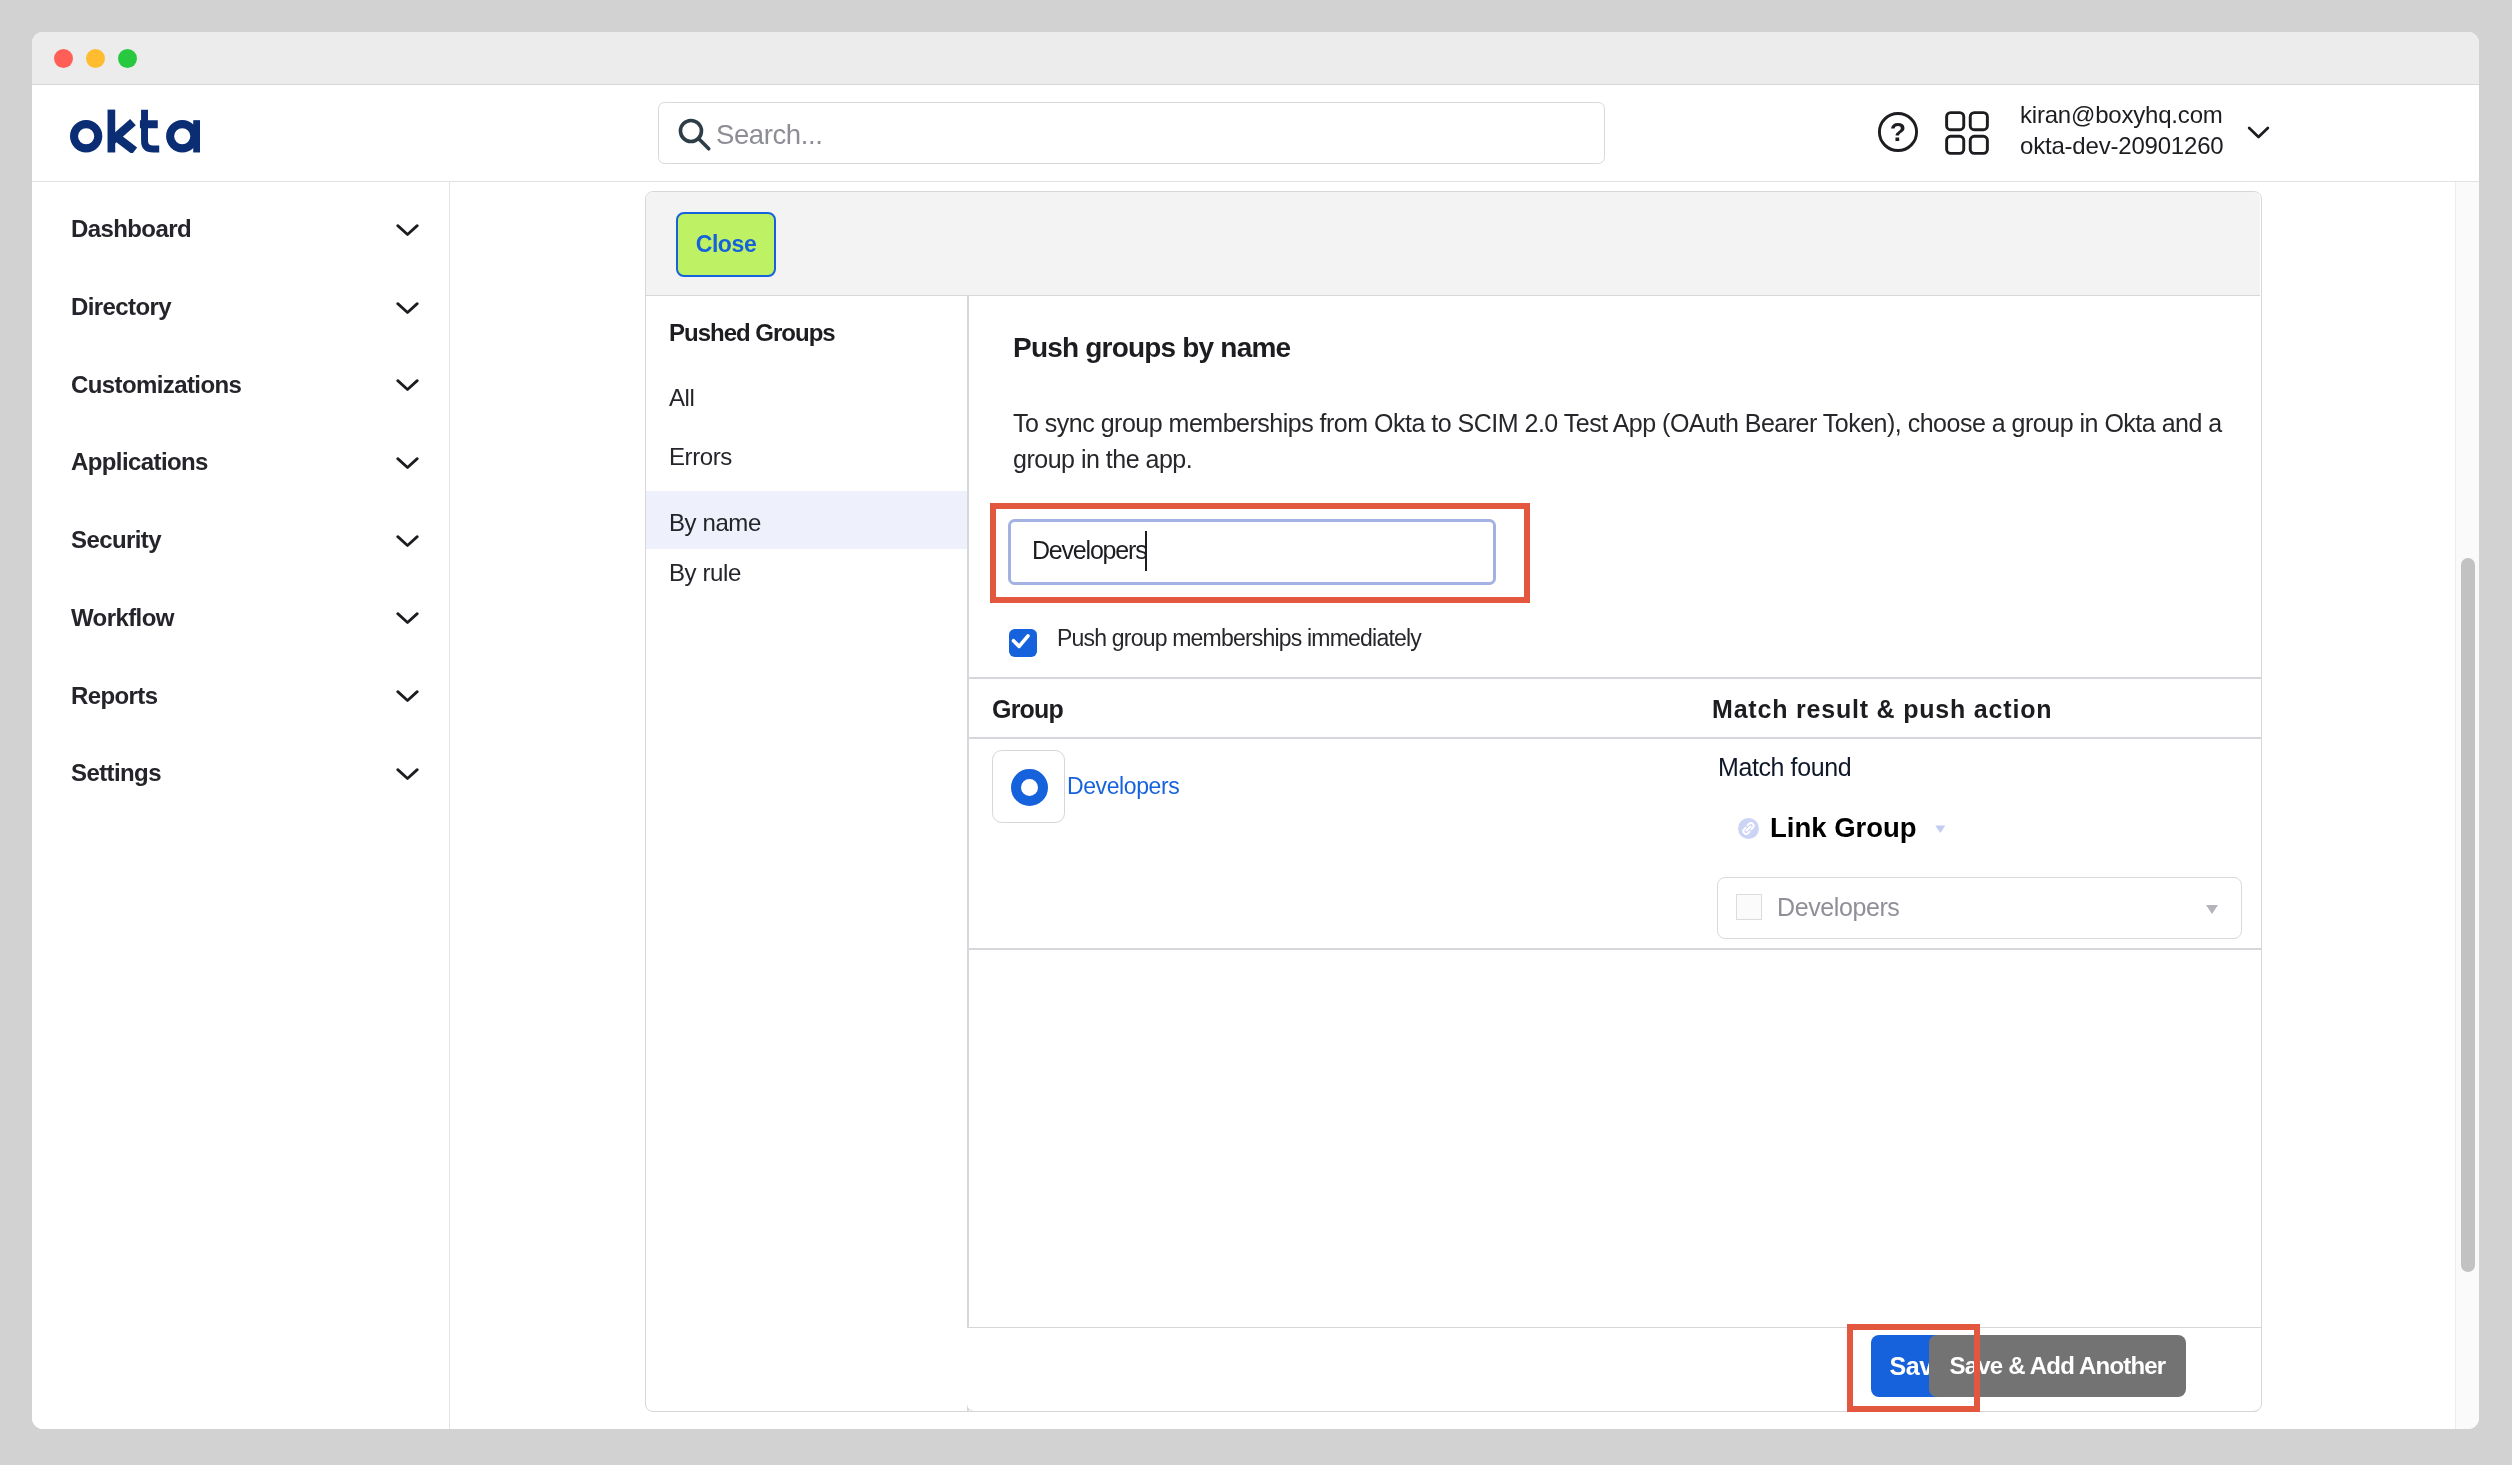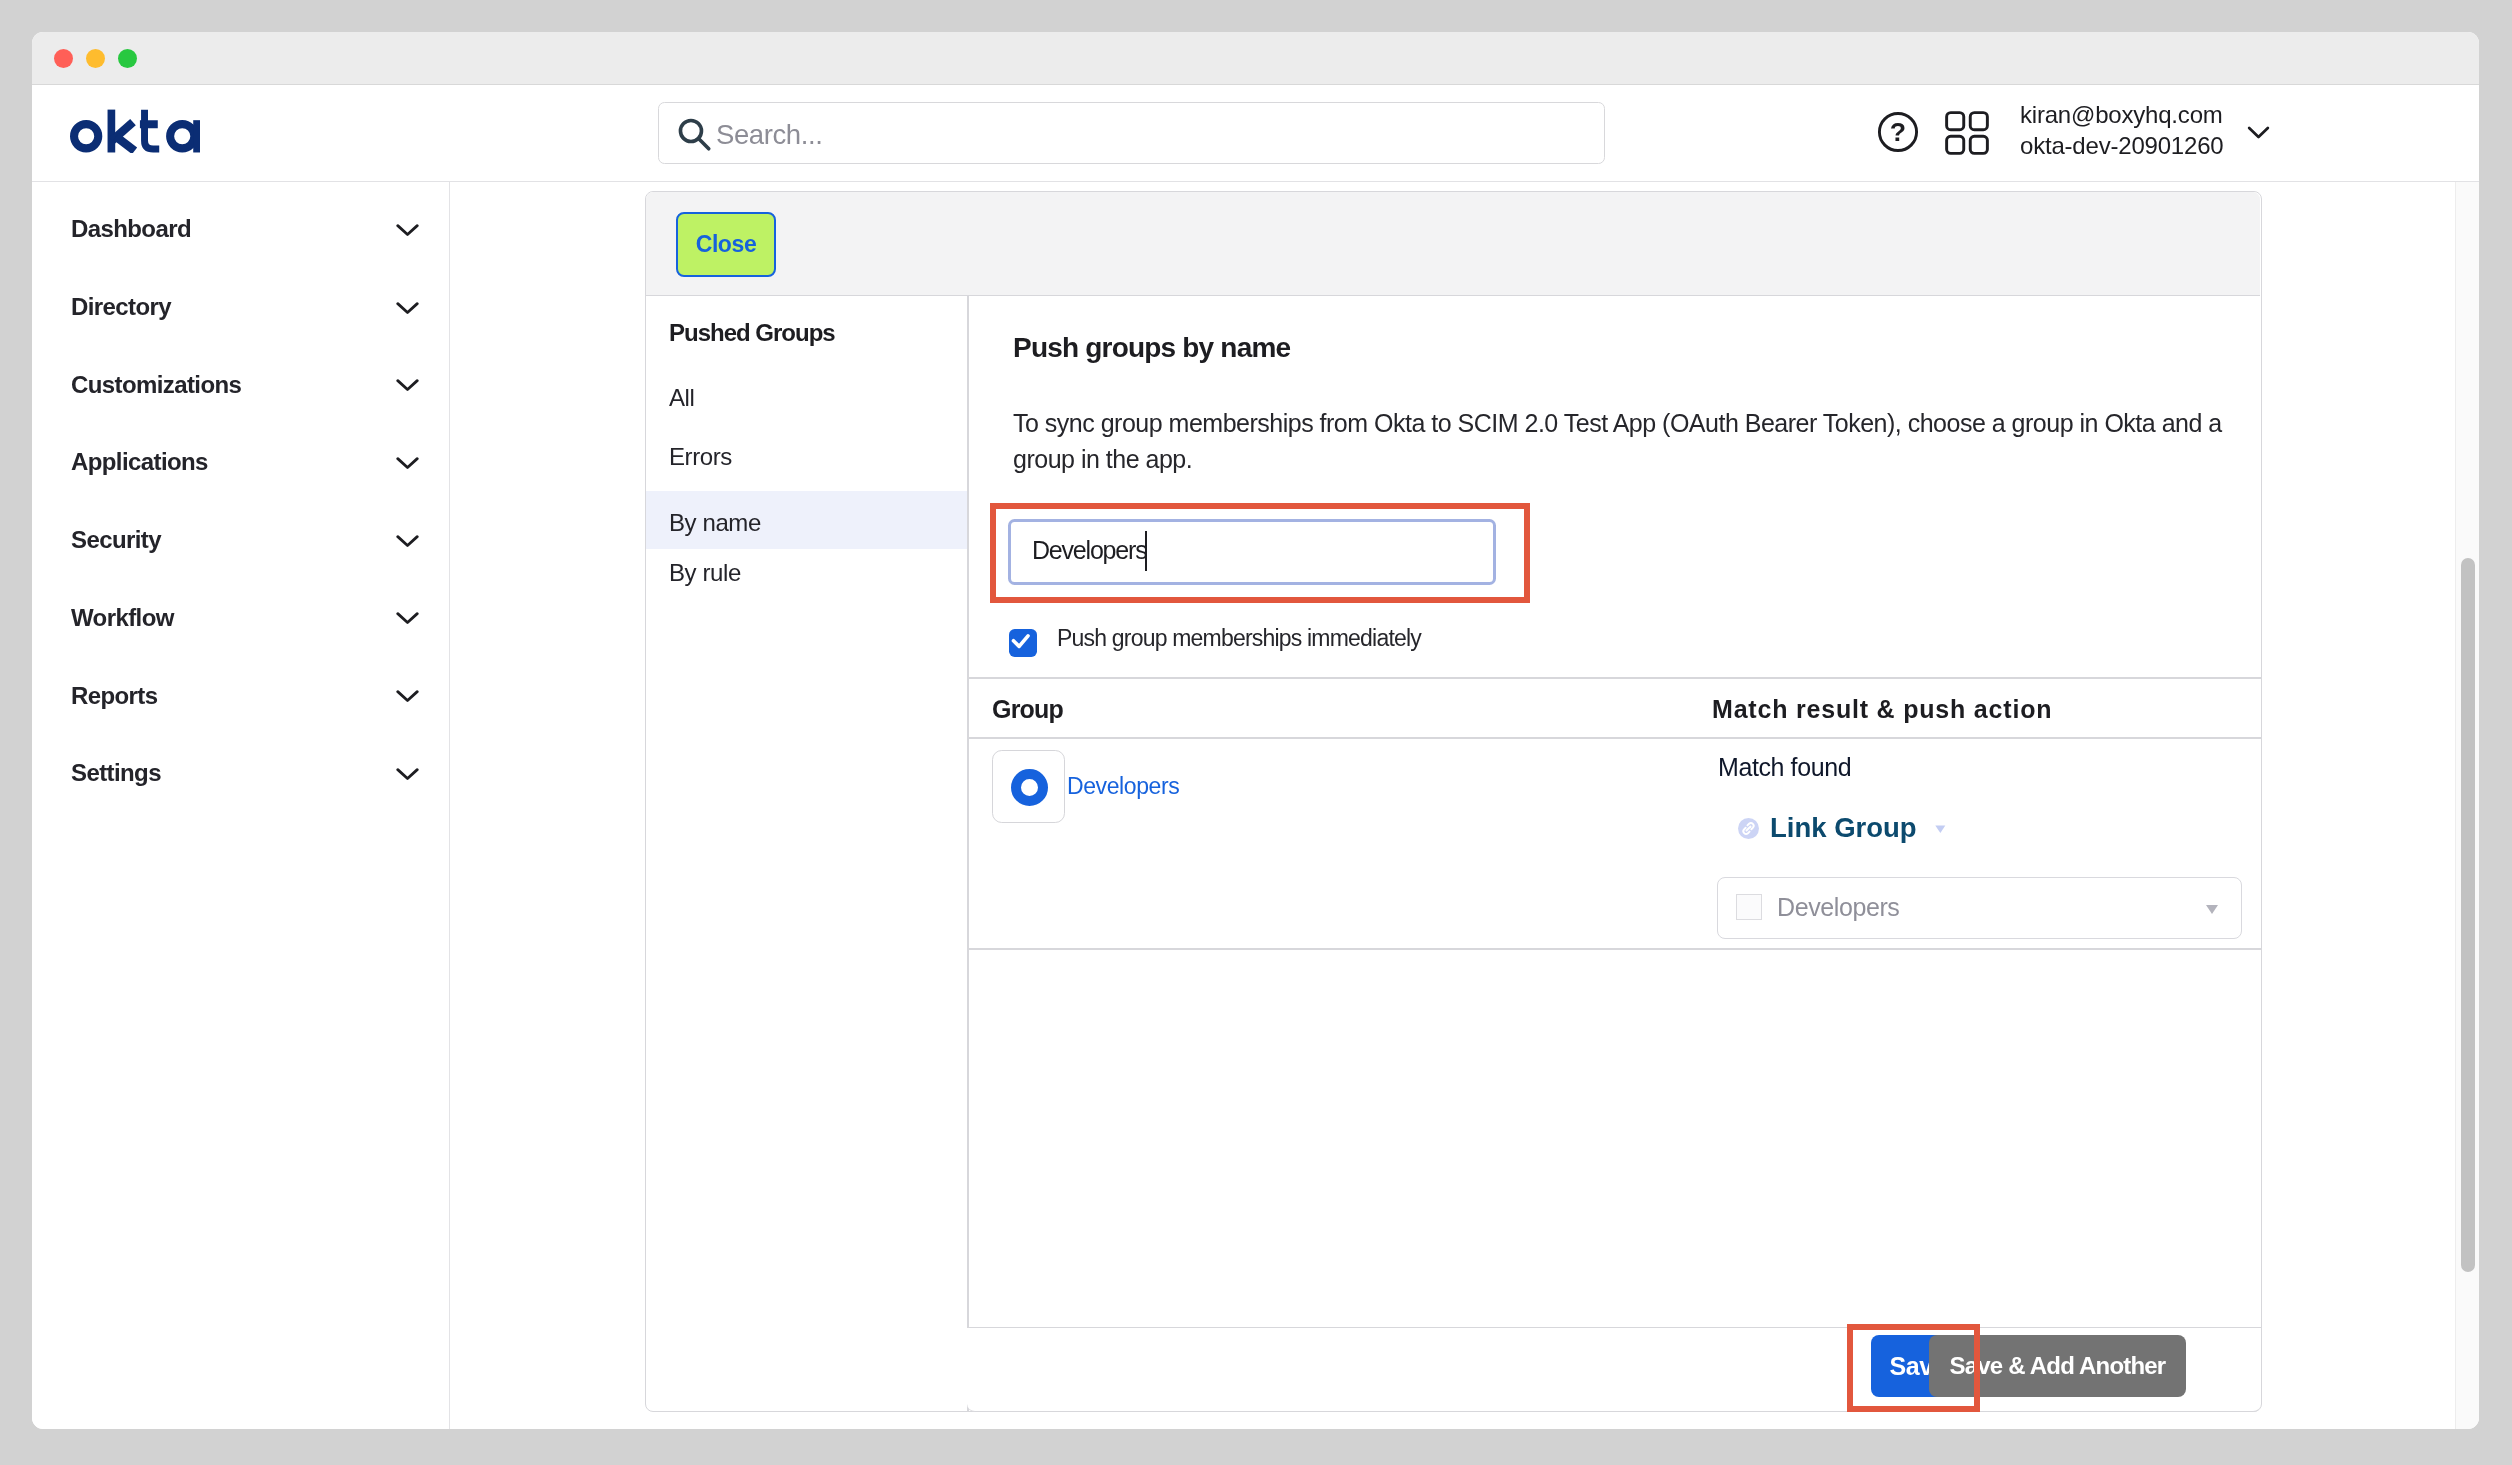--- a/index.html
+++ b/index.html
@@ -50,21 +50,21 @@
   #cblabel { left:411px; top:435px; font-size:23px; color:#26262b; letter-spacing:-0.8px; line-height:1; }
   #tabletop { left:321px; top:485px; width:1294px; height:1.6px; background:#d7d7db; }
   #th1 { left:346px; top:505px; font-size:25px; font-weight:bold; letter-spacing:-0.8px; line-height:1; }
   #th2 { left:1066px; top:505px; font-size:25px; font-weight:bold; letter-spacing:0.8px; line-height:1; }
   #theadline { left:321px; top:545px; width:1294px; height:1.6px; background:#d7d7db; }
   #iconbox { left:346px; top:558px; width:73px; height:73px; border:1.6px solid #d6d6da; border-radius:9.7px; }
   #donut { position:absolute; left:18px; top:18px; width:37px; height:37px; border:10.5px solid #1662dd; border-radius:50%; }
   #grouplink { left:421px; top:583px; font-size:23px; color:#1662dd; letter-spacing:-0.4px; line-height:1; }
   #matchfound { left:1072px; top:563px; font-size:25px; color:#0f172a; letter-spacing:-0.4px; line-height:1; }
   #linkgroup { left:1092px; top:626px; width:259px; }
-  #lg-text { position:absolute; left:32px; top:-4px; font-size:27.5px; font-weight:bold; color:#0c4a6e; white-space:nowrap; line-height:1; }
+  #lg-text { position:absolute; left:32px; top:-4px; font-size:27.5px; font-weight:bold; color:#000000; white-space:nowrap; line-height:1; }
   #dropdown { left:1071px; top:685px; width:525px; height:62px; border:1.6px solid #d9d9de; border-radius:8px; }
   #dd-square { position:absolute; left:18px; top:16px; width:26px; height:26px; border:1.6px solid #dcdce0; background:#fbfbfc; }
   #dd-text { position:absolute; left:59px; top:17px; font-size:25px; color:#8f8f99; letter-spacing:-0.4px; line-height:1; }
   #dd-caret { position:absolute; left:488px; top:27px; width:0; height:0;
               border-left:6.5px solid transparent; border-right:6.5px solid transparent; border-top:9px solid #b3b3bc; }
   #rowbottom { left:321px; top:756px; width:1294px; height:1.6px; background:#d7d7db; }
   #footer { position:absolute; left:321px; top:1135px; width:1294px; height:85px;
             background:#fff; border-top:1.6px solid #d7d7db; border-bottom:1.6px solid #d7d7db; border-radius:0 0 8px 8px; }
   #savebtn { position:absolute; left:904px; top:7.3px; width:94px; height:62px; background:#1662dd;
              border-radius:8px; color:#fff; font-size:25px; font-weight:bold; text-align:center; line-height:62px; letter-spacing:-0.4px; }

